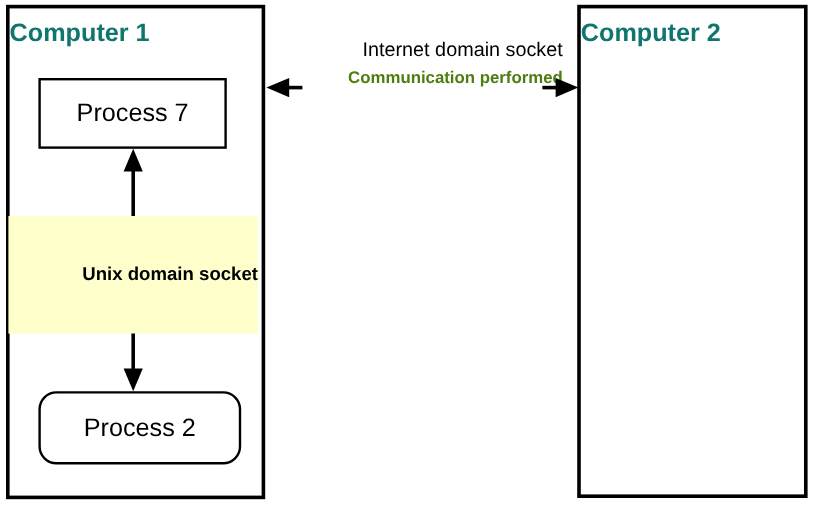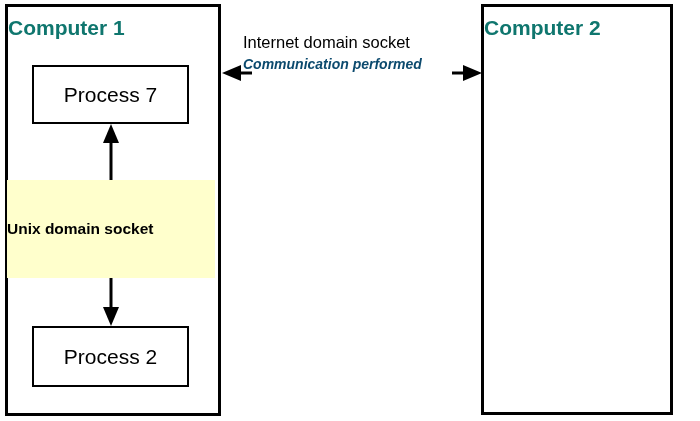--- a/index.html
+++ b/index.html
@@ -45,40 +45,40 @@
   .process-box {
     position: absolute;
     border: 2.5px solid #000000;
     background: #ffffff;
     box-sizing: border-box;
     display: flex;
     align-items: center;
     justify-content: center;
   }
   #process1-box { left: 32px; top: 65px;  width: 157px; height: 59px; }
-  #process2-box { left: 32px; top: 326px; width: 157px; height: 61px; }
+  #process2-box { left: 32px; top: 326px; width: 169px; height: 61px; border-radius: 15px; }
   .process-label {
     font-size: 21px;
     line-height: 24px;
     color: #000000;
     white-space: nowrap;
   }
 
   
   #unix-socket-band {
     position: absolute;
     left: 7px;
     top: 180px;
     width: 208px;
     height: 98px;
     background: #ffffcc;
     box-sizing: border-box;
     display: flex;
     flex-direction: column;
-    align-items: flex-start;
+    align-items: flex-end;
     justify-content: center;
     text-align: center;
   }
   .band-title {
     font-size: 15.5px;
     font-weight: bold;
     line-height: 20px;
     color: #000000;
     max-width: 150px;
   }
@@ -91,33 +91,32 @@
     margin-top: 3px;
     max-width: 196px;
   }
 
   
   #internet-socket-caption {
     position: absolute;
     left: 243px;
     top: 32px;
     width: 226px;
-    text-align: left;
+    text-align: right;
   }
   .caption-title {
     font-size: 16.5px;
     line-height: 21px;
     color: #000000;
   }
   .caption-sub {
     font-size: 14px;
-    font-style: italic;
     font-weight: bold;
     line-height: 18px;
-    color: #0c4a6e;
+    color: #4d7c0f;
     margin-top: 2px;
   }
 
   
   #arrow-layer {
     position: absolute;
     left: 0; top: 0;
     width: 700px; height: 421px;
     pointer-events: none;
   }

